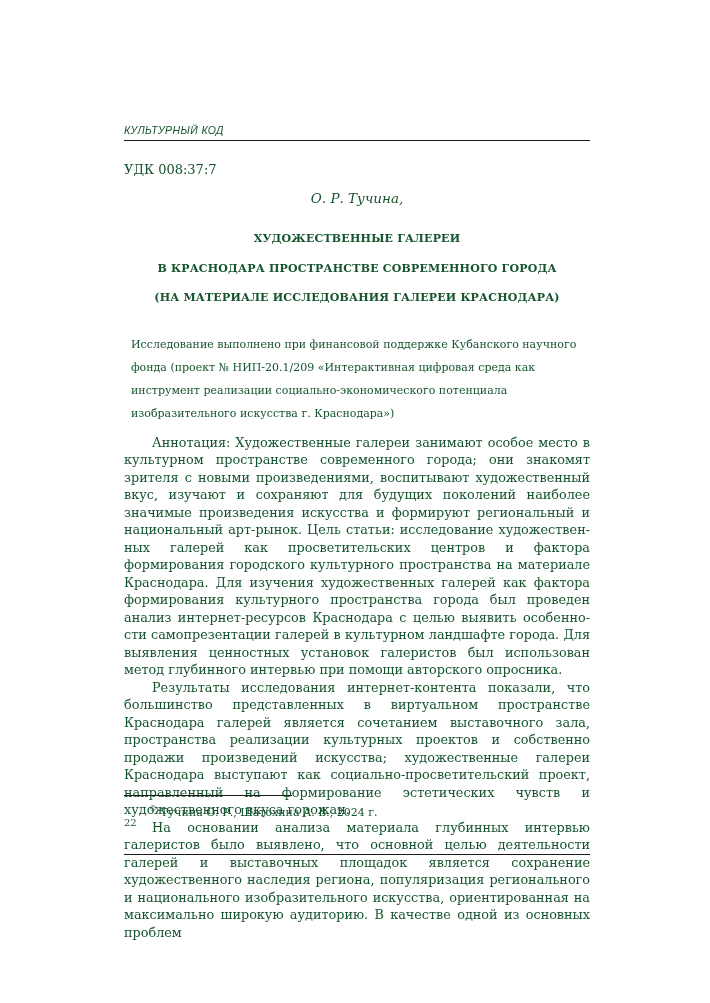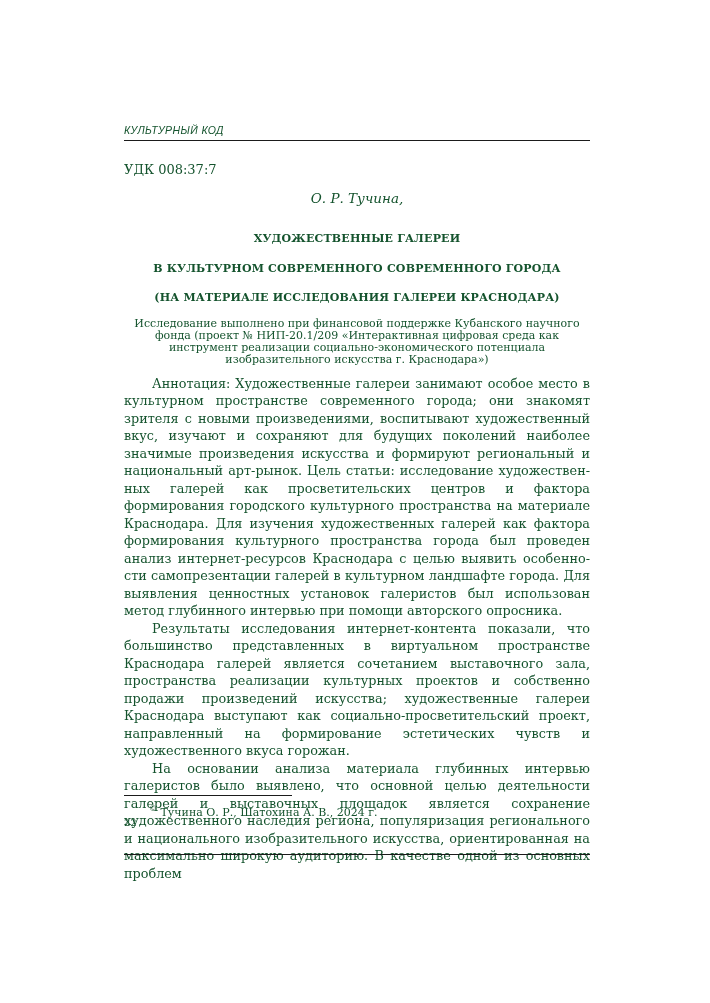--- a/index.html
+++ b/index.html
@@ -47,24 +47,23 @@
   }
   .article-title {
     margin-top: 12px;
     text-align: center;
     font-weight: bold;
     font-size: 11px;
     line-height: 29.5px;
     letter-spacing: 0.2px;
   }
   .funding-note {
-    margin-top: 5px;
-    text-align: center;
+    margin-top: 20px;
     font-size: 11px;
-    line-height: 12px;
+    line-height: 23px;
     max-width: 452px;
     margin-left: auto;
     margin-right: auto;
   }
   .body-text {
     margin-top: 9px;
     font-size: 12.8px;
     line-height: 17.5px;
     text-align: justify;
   }
@@ -111,21 +110,21 @@
     <div class="meta-row">
       <span>УДК 008:37:7</span>
     </div>
 
     <div class="authors">
       <div>О. Р. Тучина,</div>
     </div>
 
     <div class="article-title">
       <div>ХУДОЖЕСТВЕННЫЕ ГАЛЕРЕИ</div>
-      <div>В КУЛЬТУРНОМ СОВРЕМЕННОГО СОВРЕМЕННОГО ГОРОДА</div>
+      <div>В КРАСНОДАРА ПРОСТРАНСТВЕ СОВРЕМЕННОГО ГОРОДА</div>
       <div>(НА МАТЕРИАЛЕ ИССЛЕДОВАНИЯ ГАЛЕРЕИ КРАСНОДАРА)</div>
     </div>
 
     <div class="funding-note">Исследование выполнено при финансовой поддержке Кубанского научного фонда (проект № НИП-20.1/209 «Интерактивная цифровая среда как инструмент реализации социально-экономического потенциала изобразительного искусства г. Краснодара»)</div>
 
     <div class="body-text">
       <p><span class="abstract-label">Аннотация:</span>
         <span>Художественные галереи занимают особое место в культур­ном пространстве современного города; они знакомят зрителя с новыми произ­ведениями, воспитывают художественный вкус, изучают и сохраняют для буду­щих поколений наиболее значимые произведения искусства и формируют реги­ональный и национальный арт-рынок. Цель статьи: исследование художествен­ных галерей как просветительских центров и фактора формирования городского культурного пространства на материале Краснодара. Для изучения художе­ственных галерей как фактора формирования культурного пространства города был проведен анализ интернет-ресурсов Краснодара с целью выявить особенно­сти самопрезентации галерей в культурном ландшафте города. Для выявления ценностных установок галеристов был использован метод глубинного интервью при помощи авторского опросника.</span></p>
       <p>Результаты исследования интернет-контента показали, что большинство представленных в виртуальном пространстве Краснодара галерей является соче­танием выставочного зала, пространства реализации культурных проектов и соб­ственно продажи произведений искусства; художественные галереи Краснодара выступают как социально-просветительский проект, направленный на формиро­вание эстетических чувств и художественного вкуса горожан.</p>
       <p>На основании анализа материала глубинных интервью галеристов было выявлено, что основной целью деятельности галерей и выставочных площа­док является сохранение художественного наследия региона, популяризация регионального и национального изобразительного искусства, ориентированная на максимально широкую аудиторию. В качестве одной из основных проблем</p>

